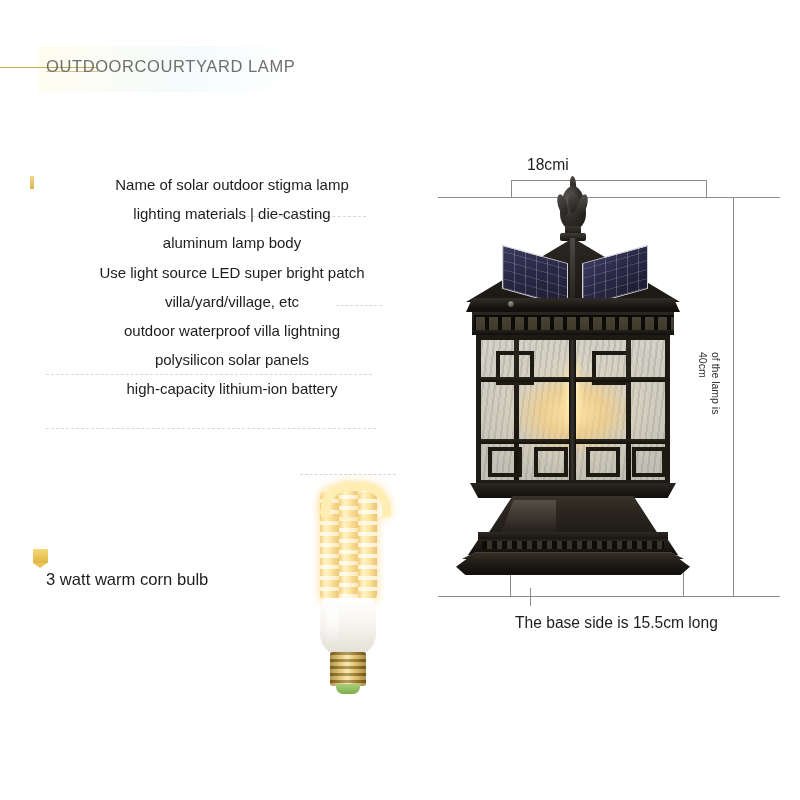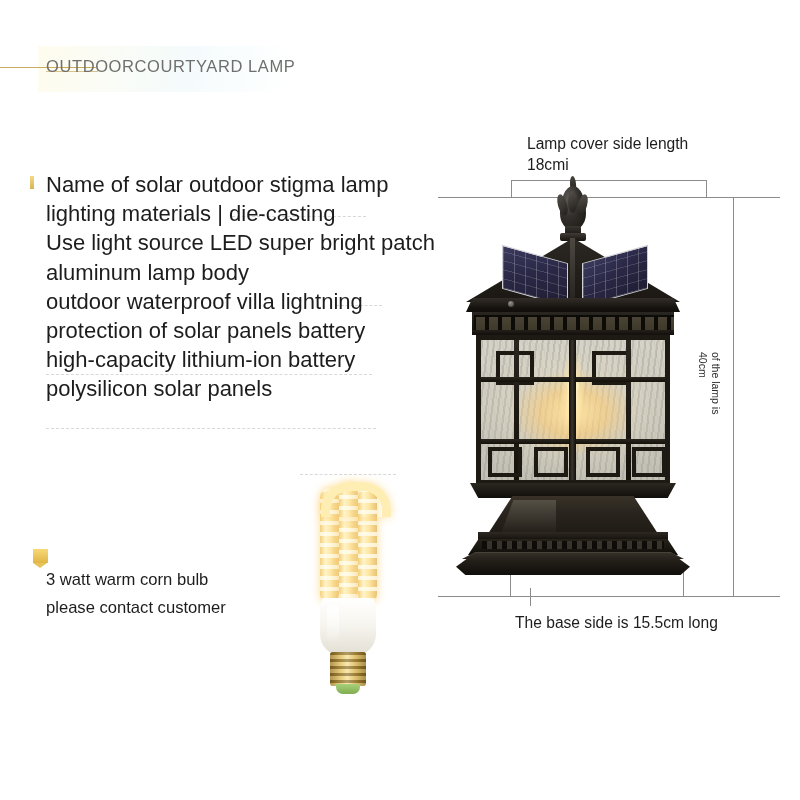--- a/index.html
+++ b/index.html
@@ -35,22 +35,23 @@
   
   .guide{position:absolute;height:0;border-top:1px dashed #b9b9b9;opacity:.55;}
 
   
   .gold-tick{
     position:absolute;left:30px;top:176px;width:4px;height:13px;
     background:linear-gradient(180deg,#f4d98b,#d9b352);
   }
   .desc{
     position:absolute;left:46px;top:170px;width:372px;
-    font-size:22px;line-height:29.2px;color:#1d1d1d;
+    font-size:15px;line-height:29.2px;color:#1d1d1d;
     font-family:"Liberation Sans", sans-serif;
+    text-align:center;
   }
   .desc .ln{display:block;white-space:nowrap;}
 
   
   .gold-flag{
     position:absolute;left:33px;top:549px;width:15px;height:14px;
     background:linear-gradient(180deg,#f7d878,#e0b544);
   }
   .gold-flag:after{
     content:"";position:absolute;left:0;top:14px;width:0;height:0;
@@ -297,35 +298,33 @@
   <div class="guide" style="left:232px;top:216px;width:134px;"></div>
   <div class="guide" style="left:336px;top:305px;width:46px;"></div>
   <div class="guide" style="left:46px;top:374px;width:326px;"></div>
   <div class="guide" style="left:46px;top:428px;width:330px;"></div>
   <div class="guide" style="left:300px;top:474px;width:96px;"></div>
 
   <div class="gold-tick"></div>
   <div class="desc">
     <span class="ln">Name of solar outdoor stigma lamp</span>
     <span class="ln">lighting materials | die-casting</span>
+    <span class="ln">aluminum lamp body</span>
     <span class="ln">Use light source LED super bright patch</span>
-    <span class="ln">aluminum lamp body</span>
+    <span class="ln">villa/yard/village, etc</span>
     <span class="ln">outdoor waterproof villa lightning</span>
-    <span class="ln">protection of solar panels battery</span>
+    <span class="ln">polysilicon solar panels</span>
     <span class="ln">high-capacity lithium-ion battery</span>
-    <span class="ln">polysilicon solar panels</span>
   </div>
 
   <div class="gold-flag"></div>
   <div class="bulb-note">
     <span class="ln">3 watt warm corn bulb</span>
-    <span class="ln">please contact customer</span>
   </div>
 
-  <div class="dim-label" style="left:527px;top:133px;">Lamp cover side length</div>
   <div class="dim-label" style="left:527px;top:154px;">18cmi</div>
 
   <div class="dim-line dim-h" style="left:511px;top:180px;width:196px;"></div>
   <div class="dim-line dim-v" style="left:511px;top:180px;height:18px;"></div>
   <div class="dim-line dim-v" style="left:706px;top:180px;height:18px;"></div>
 
   <div class="dim-line dim-h" style="left:438px;top:197px;width:342px;"></div>
 
   <div class="dim-line dim-v" style="left:733px;top:197px;height:400px;"></div>
   <div class="dim-line dim-h" style="left:727px;top:197px;width:13px;"></div>

